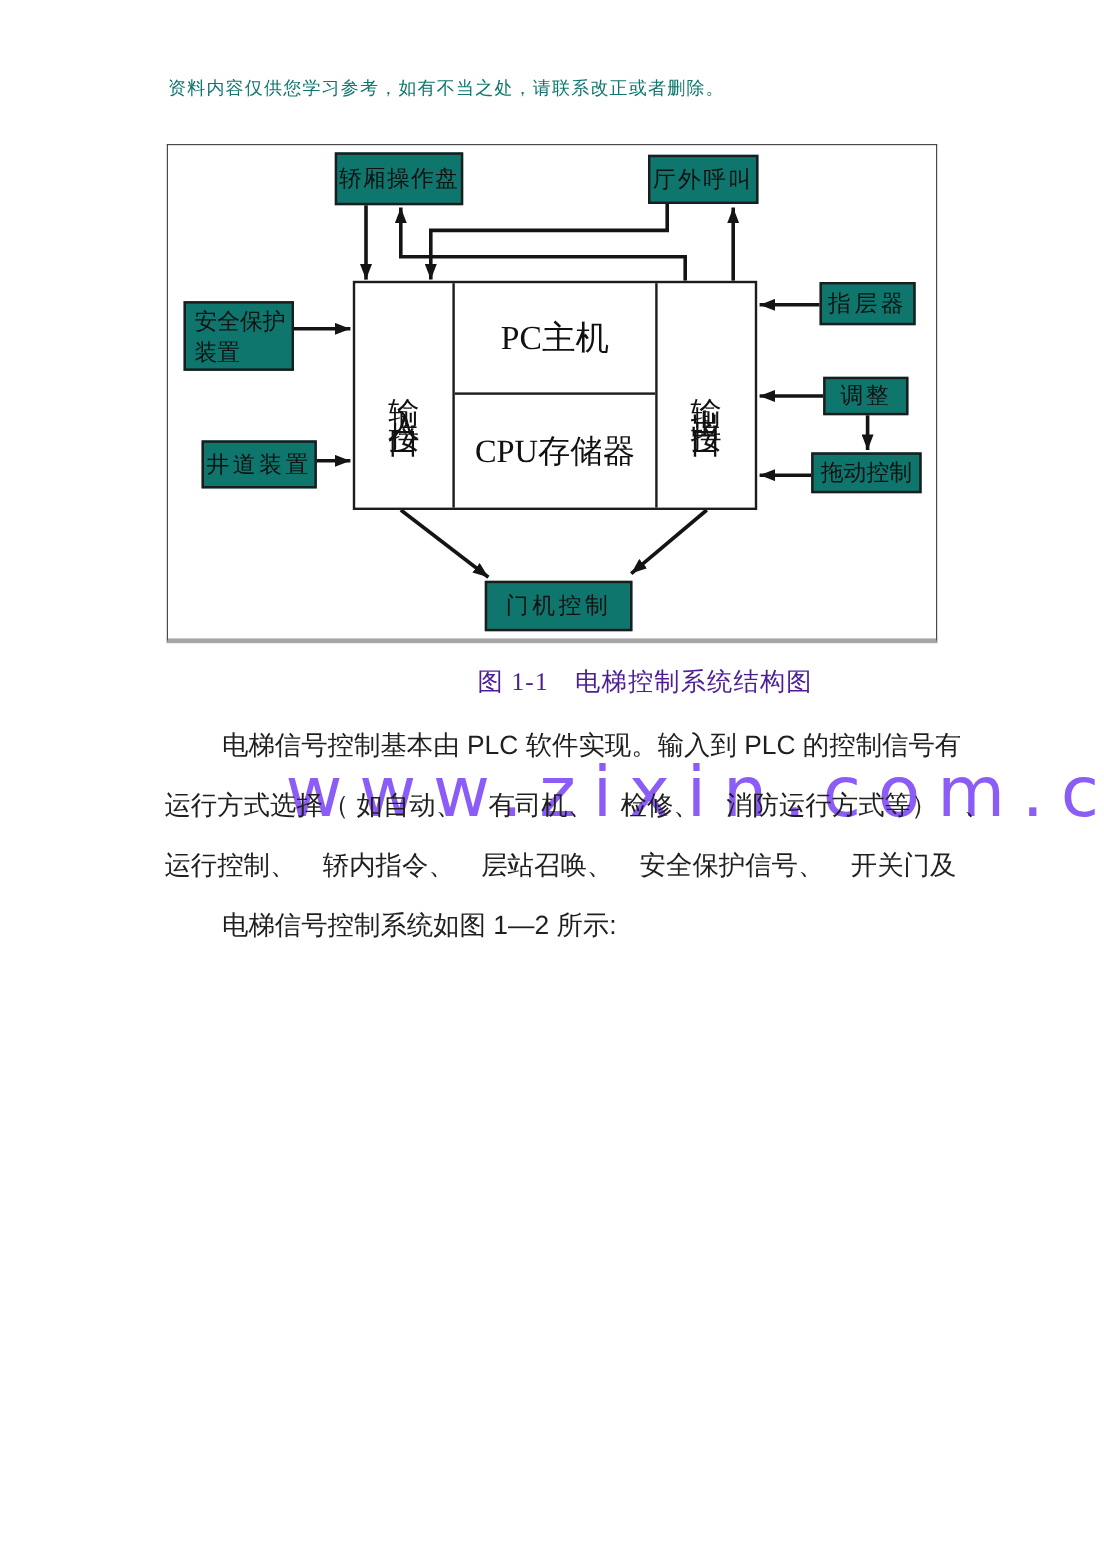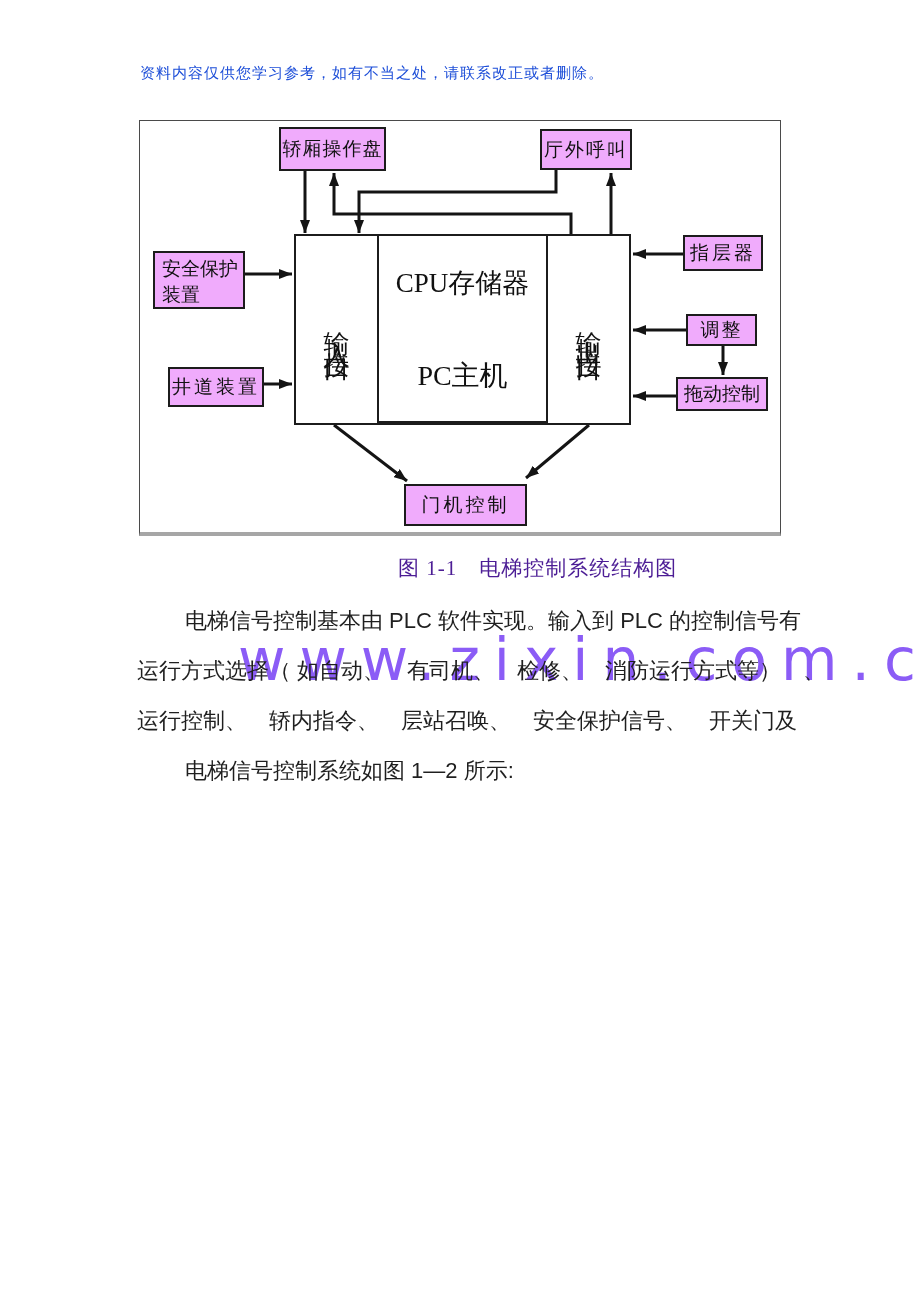--- a/index.html
+++ b/index.html
@@ -7,34 +7,34 @@
     width:920px;height:1302px;
     background:#ffffff;
     position:relative;
     overflow:hidden;
     font-family:"Liberation Sans",sans-serif;
     color:#1f1f1f;
   }
   
   .header-note{
     position:absolute;top:64px;left:0;width:744px;
-    text-align:center;font-size:15px;letter-spacing:1px;color:#1d4ed8;
+    text-align:center;font-size:15px;letter-spacing:1px;color:#0f766e;
     font-family:"Liberation Serif",serif;
   }
   
   .figure{
     position:absolute;left:139px;top:120px;width:642px;height:416px;
     border:1px solid #4a4a4a;
     border-bottom:4px solid #a6a6a6;
     background:#fff;
     box-sizing:border-box;
   }
   .connectors{position:absolute;left:0;top:0;width:642px;height:416px;z-index:1;}
   .dbox{
-    position:absolute;z-index:2;background:#f0abfc;
+    position:absolute;z-index:2;background:#0f766e;
     border:2px solid #1c1c1c;box-sizing:border-box;
     display:flex;align-items:center;justify-content:center;
     font-size:19px;color:#111;
     font-family:"Liberation Serif",serif;
   }
   .dbox.tl{align-items:flex-start;justify-content:flex-start;}
   .pre{white-space:pre-line;line-height:26px;}
   .main-block{
     position:absolute;left:154px;top:113px;width:337px;height:191px;
     border:2px solid #1c1c1c;box-sizing:border-box;background:#fff;
@@ -121,25 +121,25 @@
   </div>
   <div class="dbox" style="left:28px;top:246px;width:96px;height:40px;letter-spacing:3px;">
     <span>井道装置</span>
   </div>
 
   <div class="main-block">
     <div class="if-col left">
       <span class="vtext">输入接口</span>
     </div>
     <div class="center-col">
+      <div class="cell pc">
+        <span>PC主机</span>
+      </div>
       <div class="cell cpu">
         <span>CPU存储器</span>
-      </div>
-      <div class="cell pc">
-        <span>PC主机</span>
       </div>
     </div>
     <div class="if-col right">
       <span class="vtext">输出接口</span>
     </div>
   </div>
 
   <div class="dbox" style="left:543px;top:114px;width:80px;height:36px;letter-spacing:3px;">
     <span>指层器</span>
   </div>

